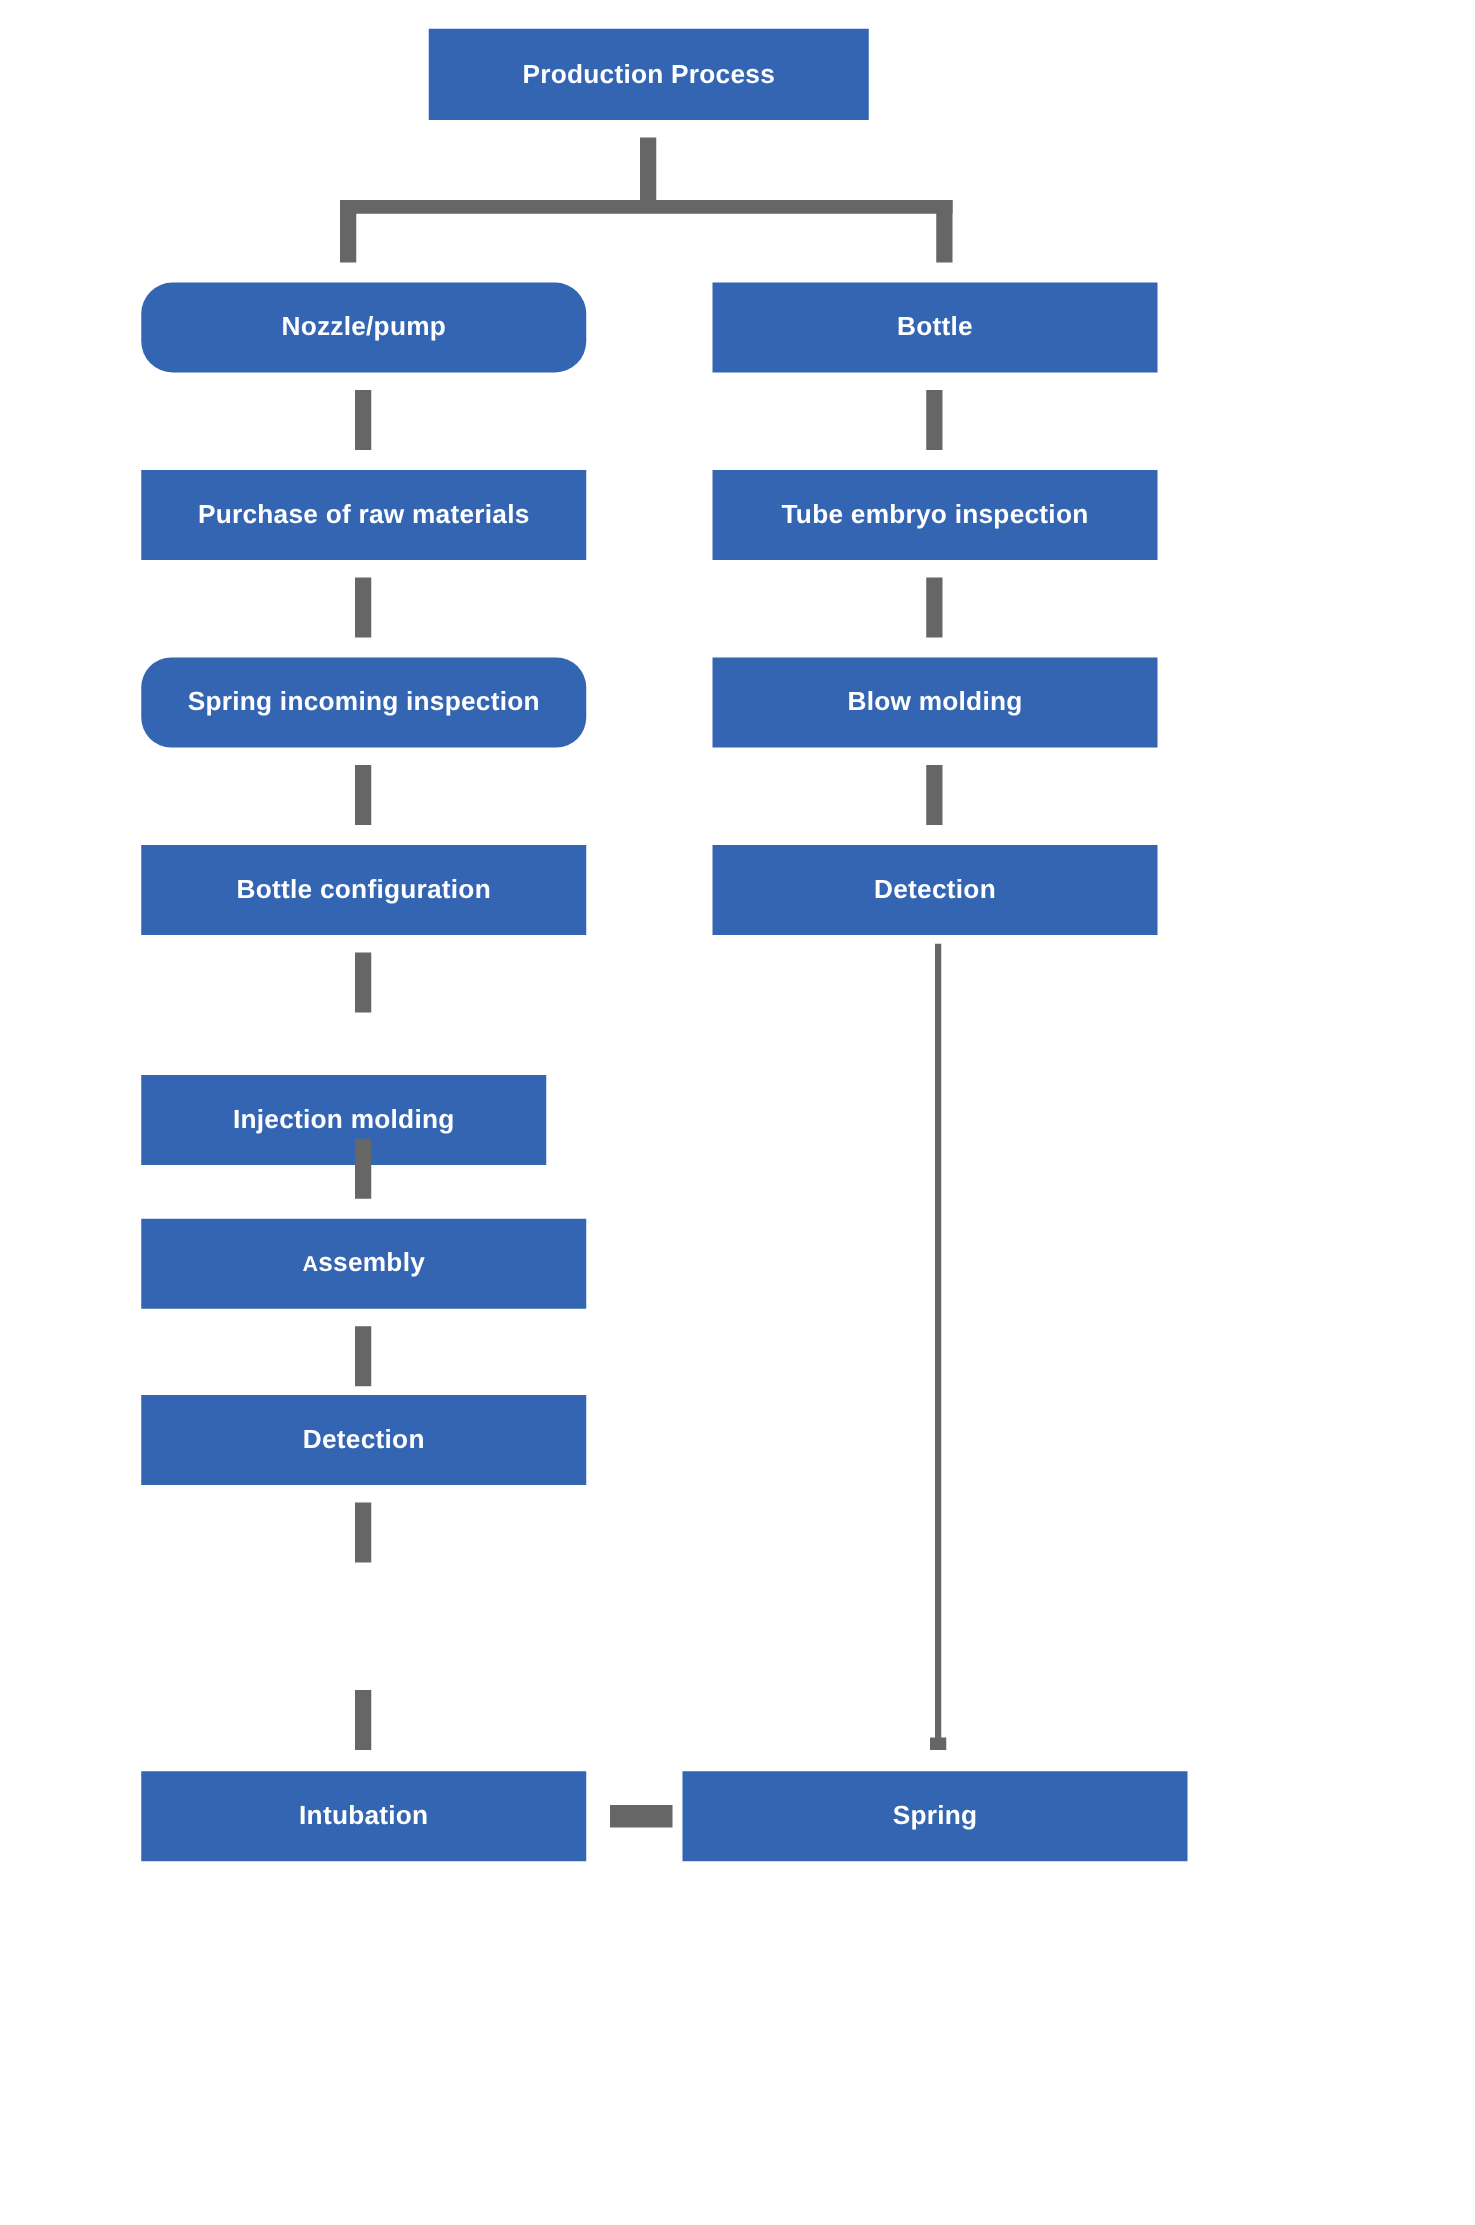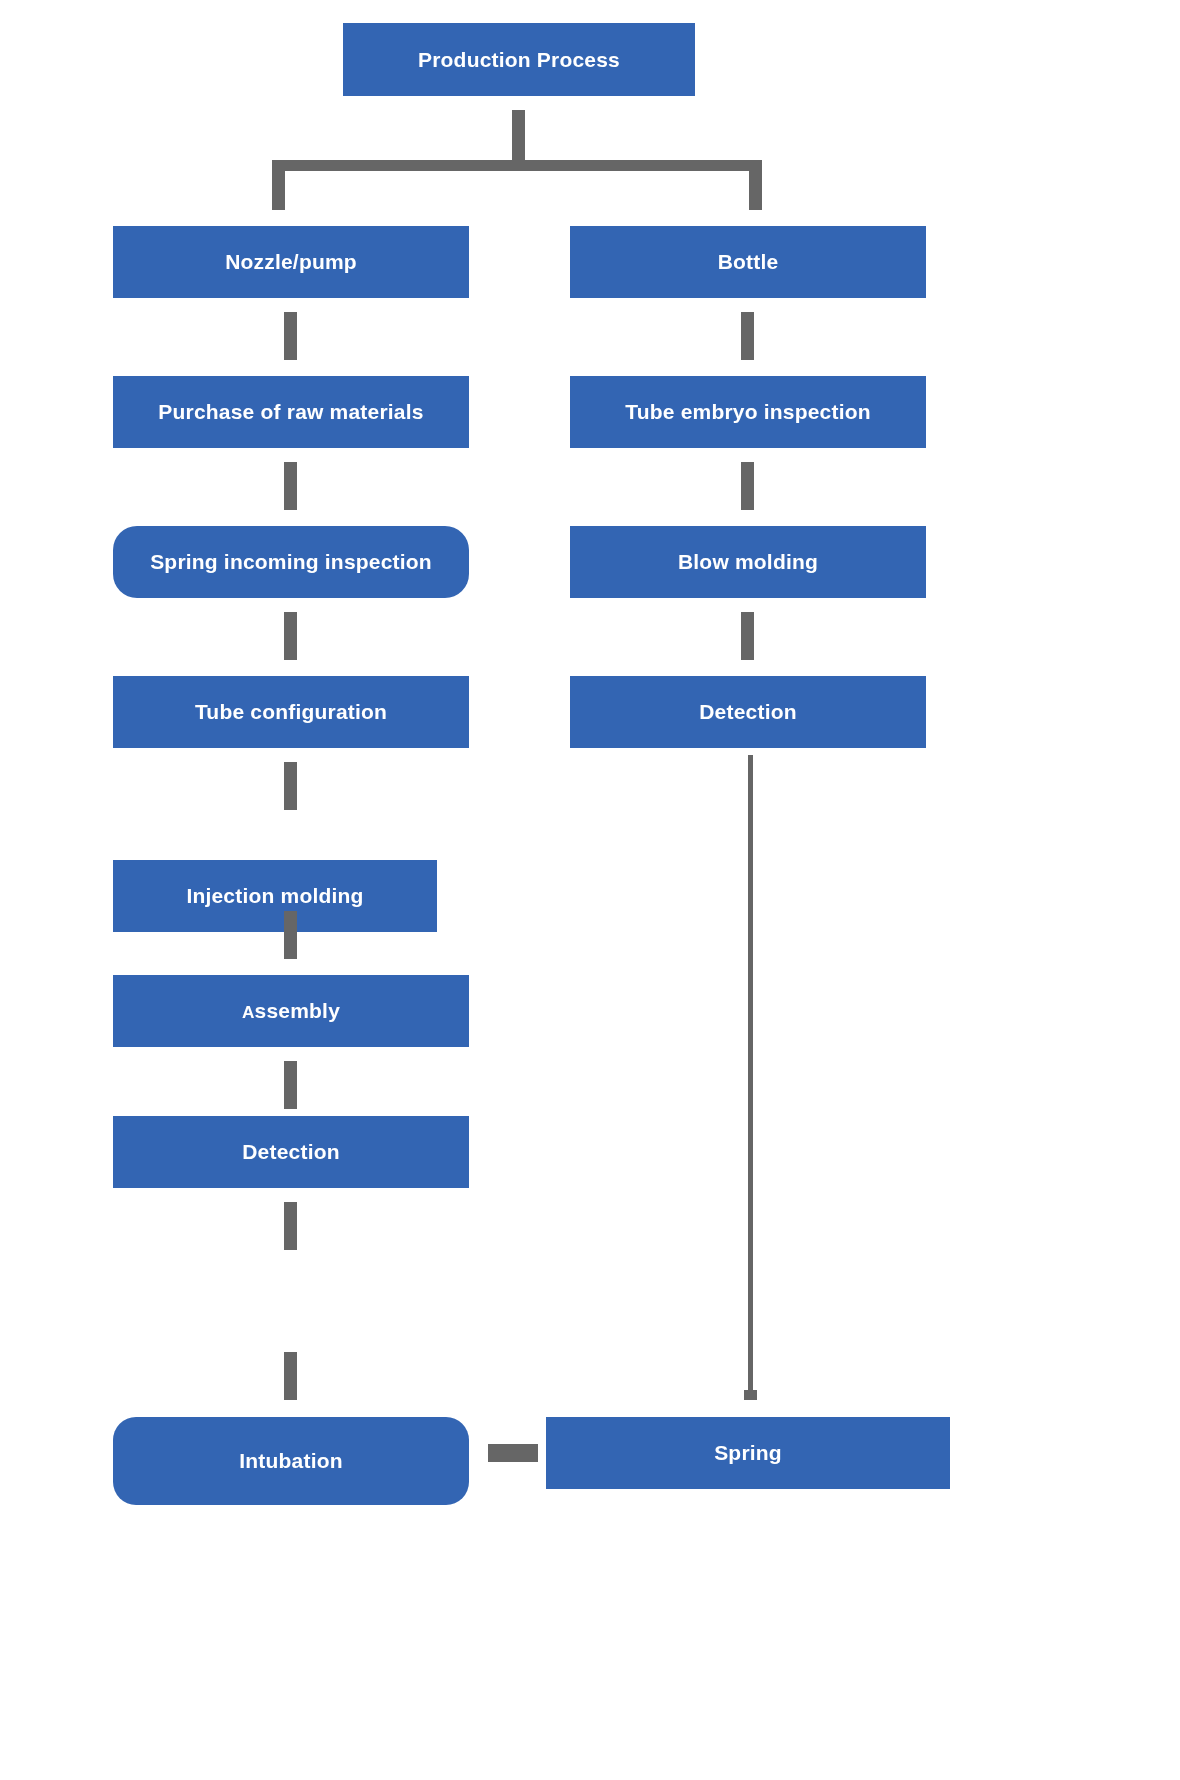--- a/index.html
+++ b/index.html
@@ -72,40 +72,40 @@
   </div>
 
   <div class="conn conn-v-thick" style="left:512px; top:110px; height:50px;"></div>
 
   <div class="conn conn-h" style="left:272px; top:160px; width:490px;"></div>
 
   <div class="bracket-arm" style="left:272px; top:160px; height:50px;"></div>
 
   <div class="bracket-arm" style="left:749px; top:160px; height:50px;"></div>
 
-  <div class="node" style="left:113px; top:226px; width:356px; height:72px;">
+  <div class="node" style="left:113px; top:226px; width:356px; height:72px;border-radius:25px;">
     <span>Nozzle/pump</span>
   </div>
 
   <div class="conn conn-v-thick" style="left:284px; top:312px; height:48px;"></div>
 
   <div class="node" style="left:113px; top:376px; width:356px; height:72px;">
     <span>Purchase of raw materials</span>
   </div>
 
   <div class="conn conn-v-thick" style="left:284px; top:462px; height:48px;"></div>
 
   <div class="node" style="left:113px; top:526px; width:356px; height:72px;border-radius:24px;">
     <span>Spring incoming inspection</span>
   </div>
 
   <div class="conn conn-v-thick" style="left:284px; top:612px; height:48px;"></div>
 
   <div class="node" style="left:113px; top:676px; width:356px; height:72px;">
-    <span>Tube configuration</span>
+    <span>Bottle configuration</span>
   </div>
 
   <div class="conn conn-v-thick" style="left:284px; top:762px; height:48px;"></div>
 
   <div class="node" style="left:113px; top:825px; width:324px; height:72px;margin-top:35px;">
     <span>Injection molding</span>
   </div>
 
   <div class="conn conn-v-thick" style="left:284px; top:911px; height:48px;"></div>
 
@@ -117,21 +117,21 @@
 
   <div class="node" style="left:113px; top:1116px; width:356px; height:72px;">
     <span>Detection</span>
   </div>
 
   <div class="conn conn-v-thick" style="left:284px; top:1202px; height:48px;"></div>
 
 
   <div class="conn conn-v-thick" style="left:284px; top:1352px; height:48px;"></div>
 
-  <div class="node" style="left:113px; top:1417px; width:356px; height:88px;border-radius:23px;">
+  <div class="node" style="left:113px; top:1417px; width:356px; height:72px;">
     <span>Intubation</span>
   </div>
 
   <div class="node" style="left:570px; top:226px; width:356px; height:72px;">
     <span>Bottle</span>
   </div>
 
   <div class="conn conn-v-thick" style="left:741px; top:312px; height:48px;"></div>
 
   <div class="node" style="left:570px; top:376px; width:356px; height:72px;">

